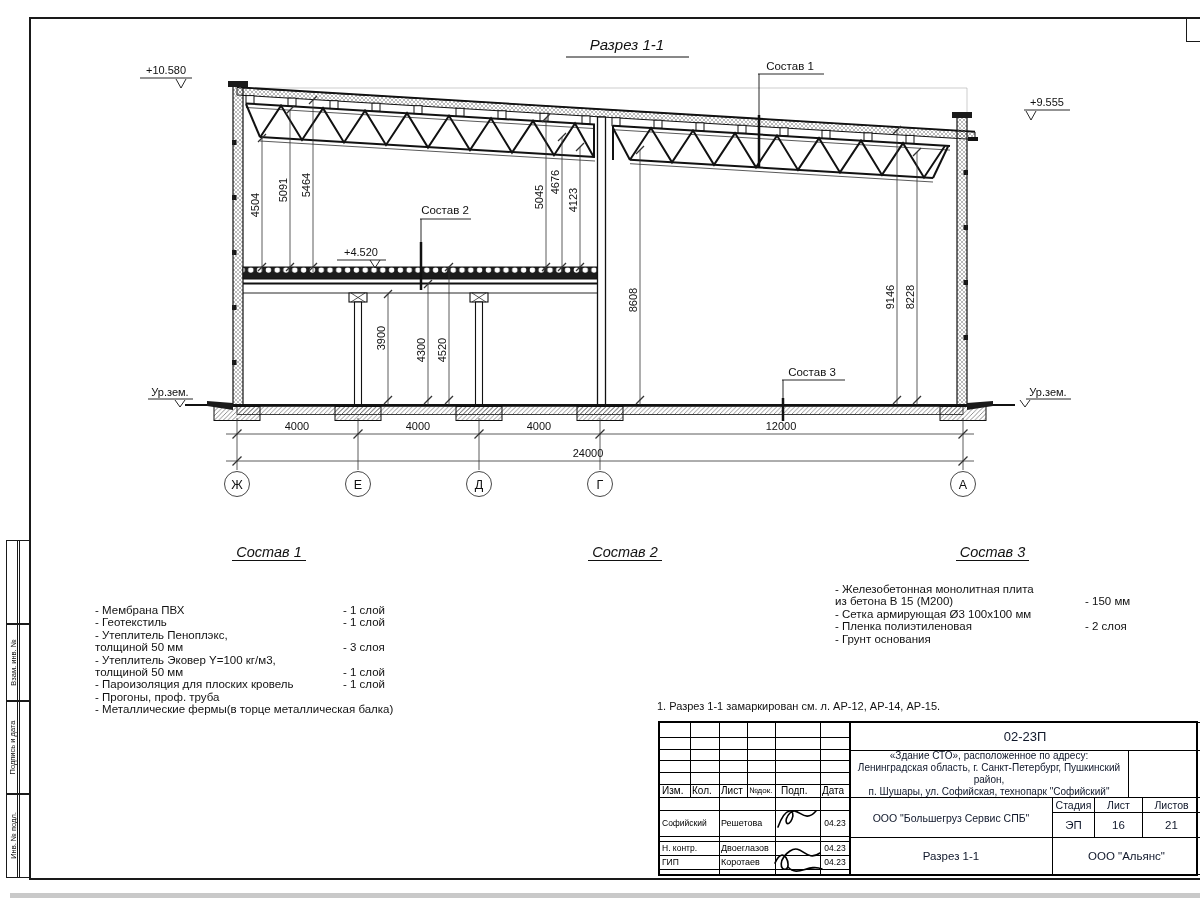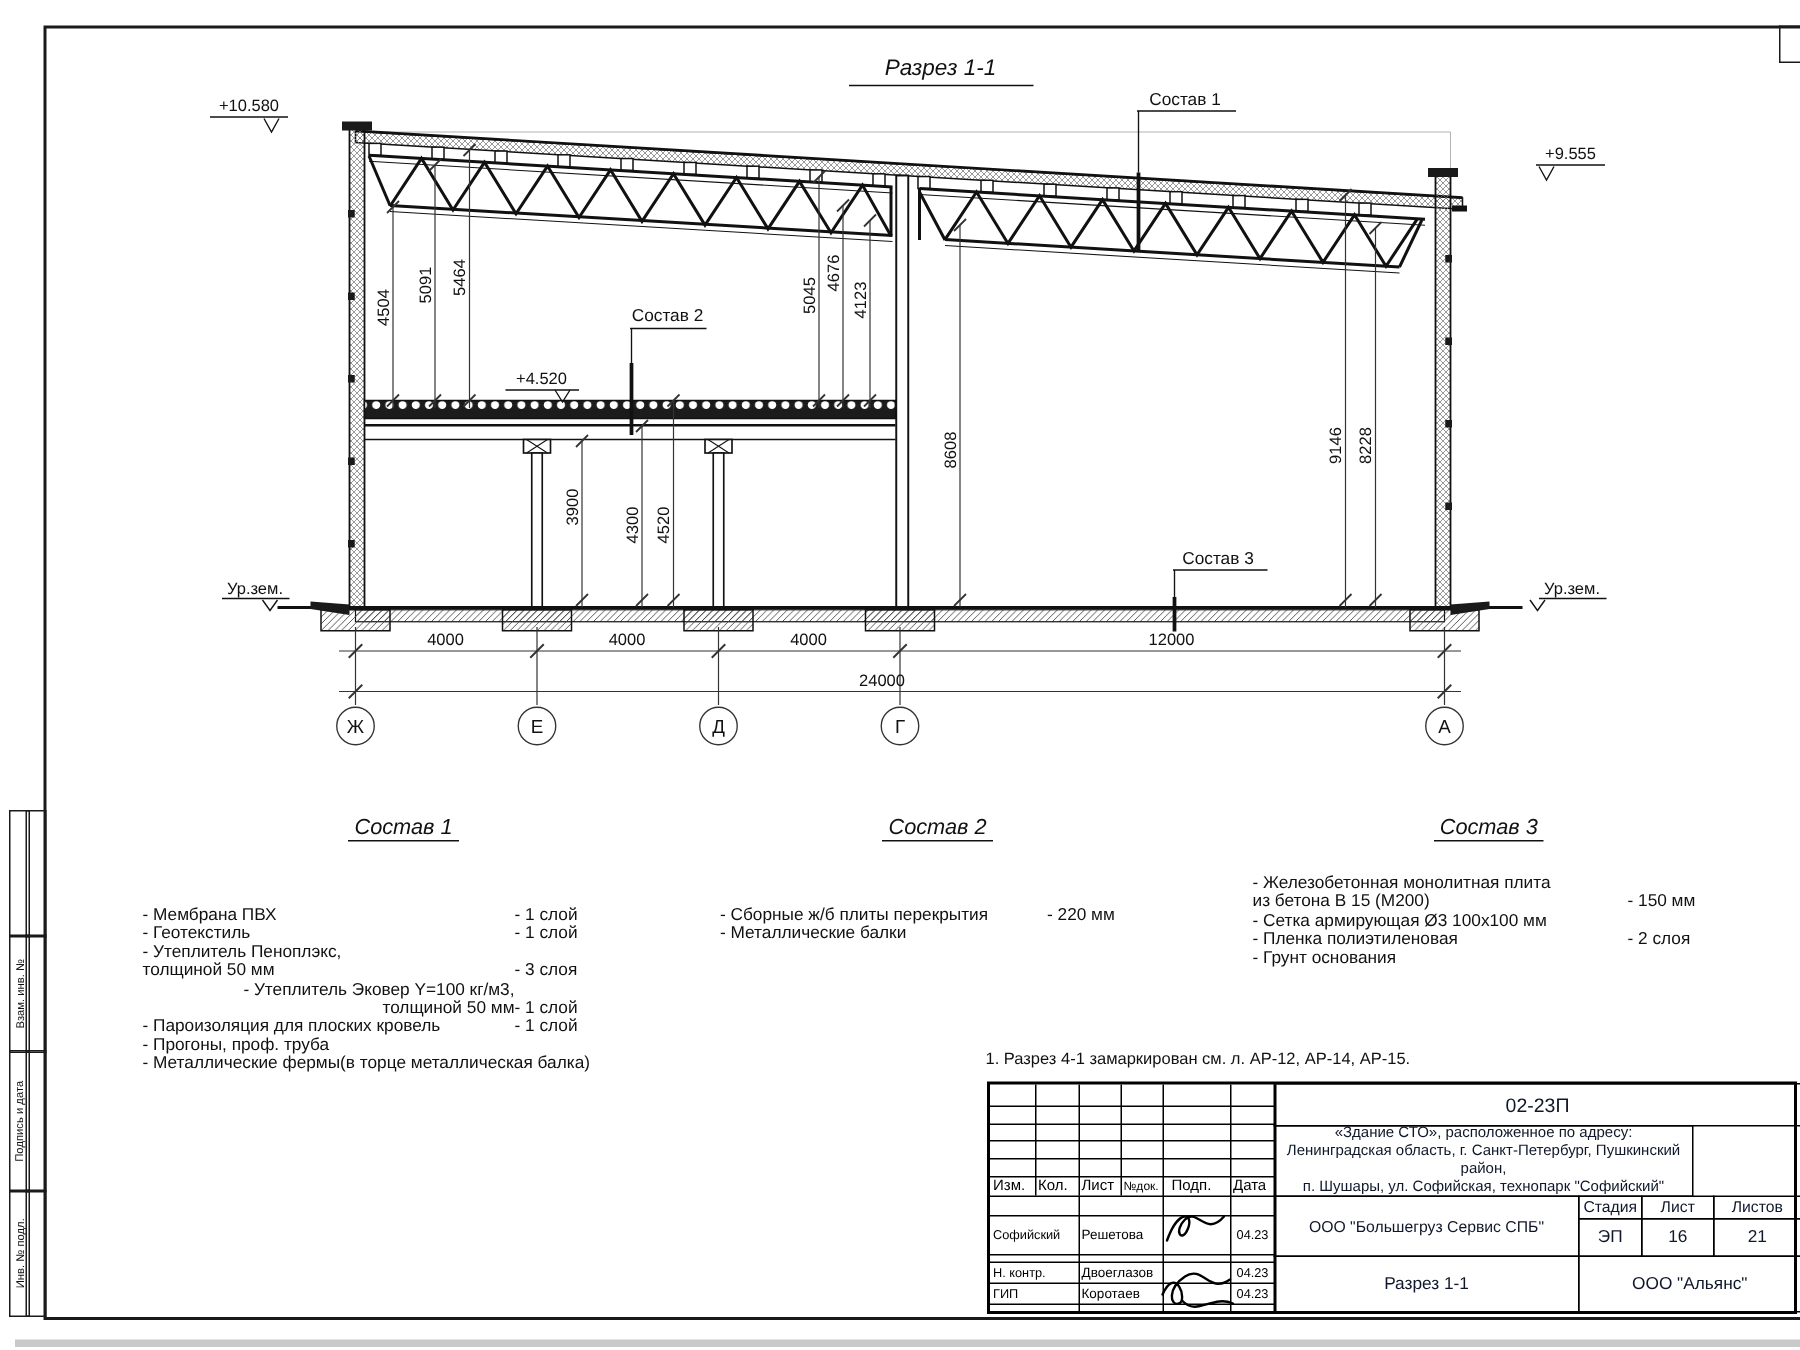--- a/index.html
+++ b/index.html
@@ -336,51 +336,41 @@
       <div class="srow">
           <div class="nm" style="width:248px;">- Геотекстиль</div>
           <div class="vl">- 1 слой</div>
         </div>
       <div class="srow">
           <div class="nm" style="width:248px;">- Утеплитель Пеноплэкс,
 толщиной 50 мм</div>
           <div class="vl">- 3 слоя</div>
         </div>
       <div class="srow">
-          <div class="nm" style="width:248px;text-align:right;">- Утеплитель Эковер Y=100 кг/м3,
+          <div class="nm" style="width:248px;">- Утеплитель Эковер Y=100 кг/м3,
 толщиной 50 мм</div>
           <div class="vl">- 1 слой</div>
         </div>
       <div class="srow">
           <div class="nm" style="width:248px;">- Пароизоляция для плоских кровель</div>
           <div class="vl">- 1 слой</div>
         </div>
       <div class="srow">
           <div class="nm" style="width:248px;">- Прогоны, проф. труба</div>
           <div class="vl"></div>
         </div>
       <div class="srow">
           <div class="nm" style="width:330px;">- Металлические фермы(в торце металлическая балка)</div>
           <div class="vl"></div>
         </div>
     </div>
   </div>
 
   <div class="abs sostav" style="left:480px;top:546px;width:290px;height:90px;">
     <div class="sostav-head"><span>Состав 2</span></div>
-    <div class="sostav-items" style="top:58px;">
-      <div class="srow">
-          <div class="nm" style="width:218px;">- Сборные ж/б плиты перекрытия</div>
-          <div class="vl">- 220 мм</div>
-        </div>
-      <div class="srow">
-          <div class="nm" style="width:218px;">- Металлические балки</div>
-          <div class="vl"></div>
-        </div>
-    </div>
   </div>
 
   <div class="abs sostav" style="left:835px;top:546px;width:315px;height:150px;">
     <div class="sostav-head"><span>Состав 3</span></div>
     <div class="sostav-items" style="top:37px;">
       <div class="srow">
           <div class="nm" style="width:250px;">- Железобетонная  монолитная плита
 из бетона В 15 (М200)</div>
           <div class="vl">- 150 мм</div>
         </div>
@@ -392,21 +382,21 @@
           <div class="nm" style="width:250px;">- Пленка полиэтиленовая</div>
           <div class="vl">-  2 слоя</div>
         </div>
       <div class="srow">
           <div class="nm" style="width:250px;">- Грунт основания</div>
           <div class="vl"></div>
         </div>
     </div>
   </div>
 
-  <div class="abs" id="note" style="left:657px;top:700px;">1. Разрез 4-1 замаркирован см. л. АР-12, АР-14, АР-15.</div>
+  <div class="abs" id="note" style="left:657px;top:700px;">1. Разрез 1-1 замаркирован см. л. АР-12, АР-14, АР-15.</div>
 
   <div class="abs" id="tb">
 
     <div class="tb-linev" style="left:30px;top:0;height:74px;"></div>
     <div class="tb-linev" style="left:59px;top:0;height:74px;"></div>
     <div class="tb-linev" style="left:87px;top:0;height:74px;"></div>
     <div class="tb-linev" style="left:115px;top:0;height:151px;"></div>
     <div class="tb-linev" style="left:160px;top:0;height:151px;"></div>
     <div class="tb-linev" style="left:190px;top:0;height:151px;"></div>
     <div class="tb-linev" style="left:59px;top:74px;height:77px;"></div>

